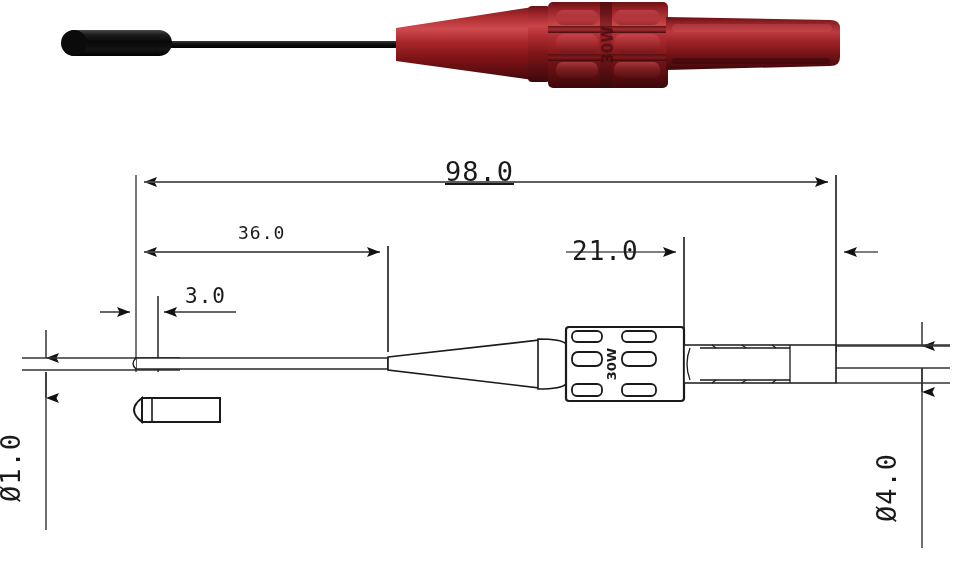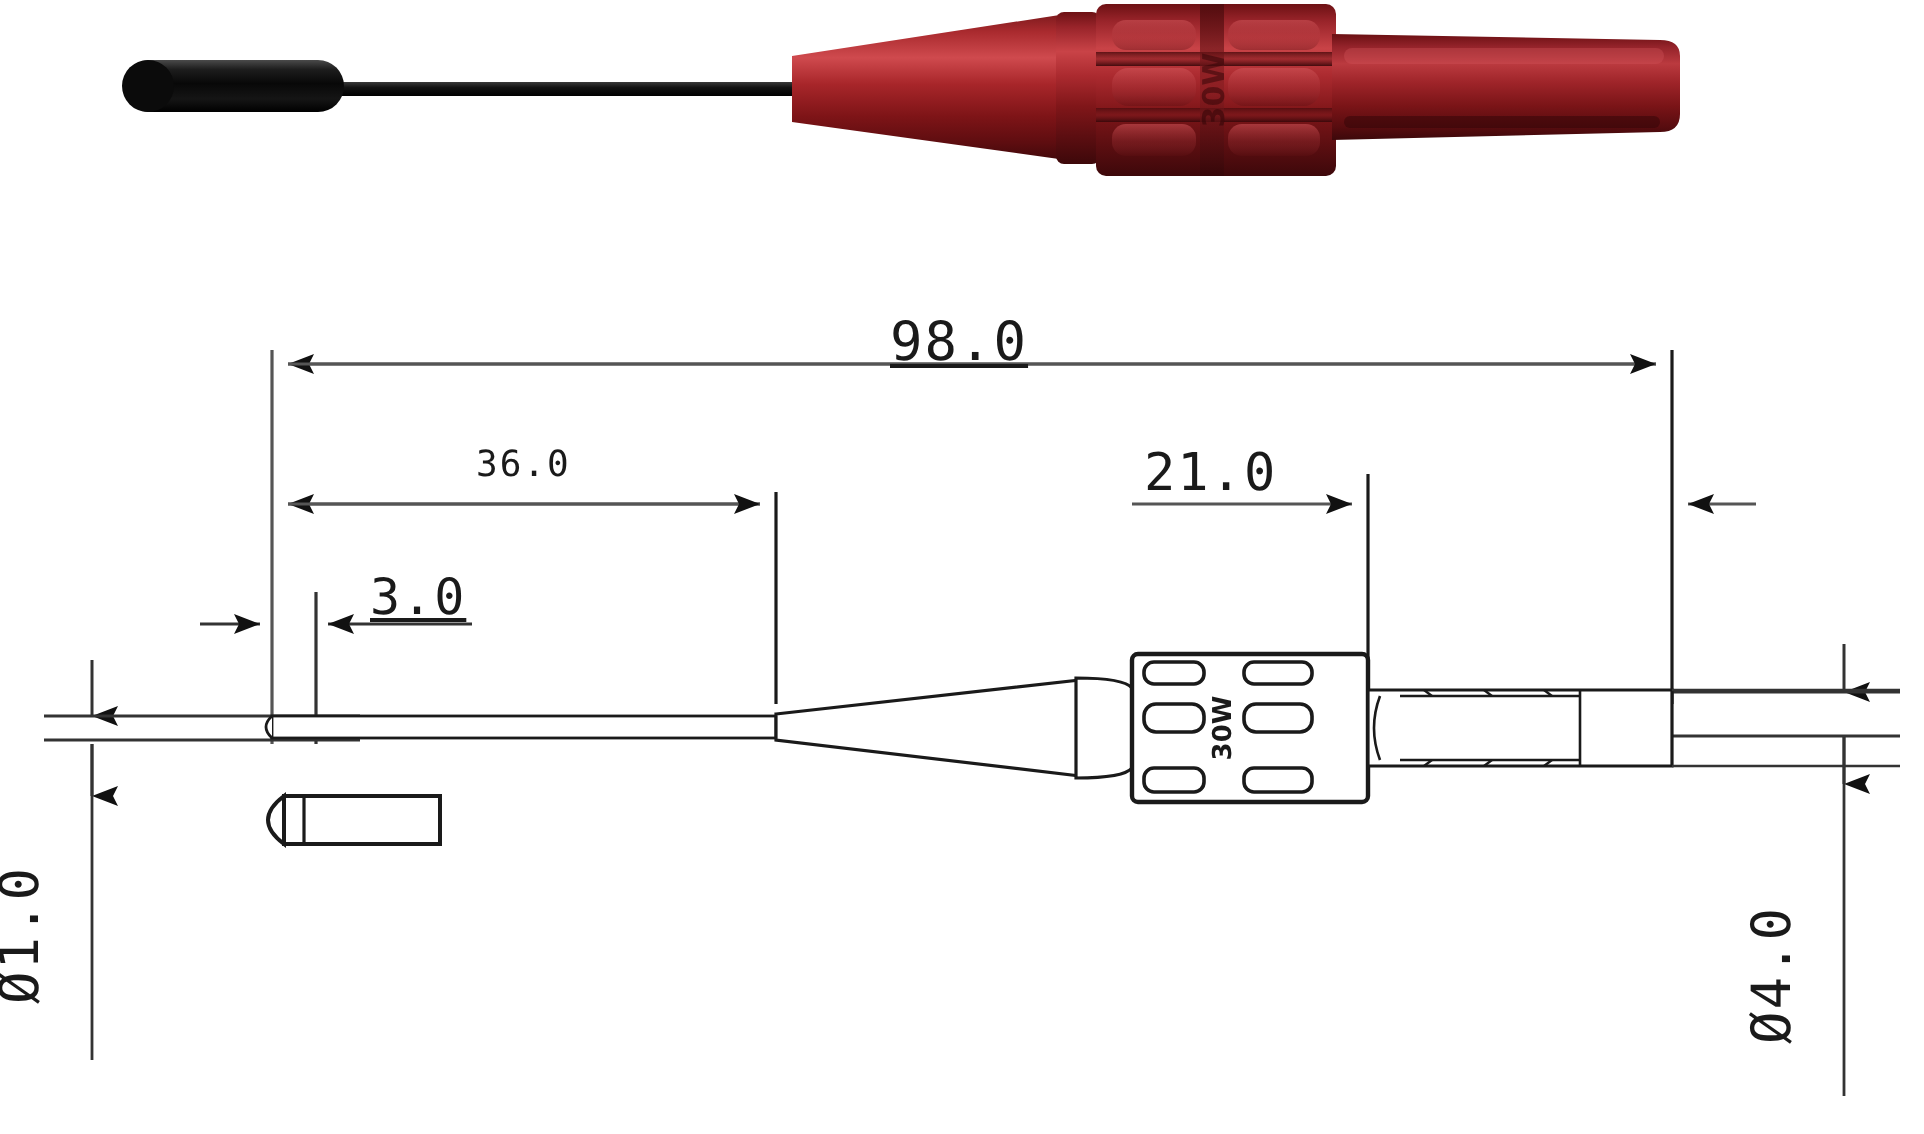--- a/index.html
+++ b/index.html
@@ -211,23 +211,23 @@
 
     <g transform="translate(612,364) rotate(-90)">
       <text x="0" y="0" text-anchor="middle" dominant-baseline="middle" font-family="DejaVu Sans, sans-serif" font-size="13" font-weight="bold" fill="#1a1a1a">30W</text>
     </g>
   </svg>
 
   <div class="dim-text" style="left:445px; top:156px; font-size:27px;text-decoration:underline;">98.0</div>
 
   <div class="dim-text" style="left:218px; top:222px; font-size:18px;margin-left:20px;">36.0</div>
 
-  <div class="dim-text" style="left:572px; top:222px; font-size:26px;">21.0</div>
-
-  <div class="dim-text" style="left:185px; top:284px; font-size:25px;text-decoration:underline;">3.0</div>
+  <div class="dim-text" style="left:572px; top:236px; font-size:26px;">21.0</div>
+
+  <div class="dim-text" style="left:185px; top:284px; font-size:21px;">3.0</div>
 
   <div class="dim-text" style="left:-24px; top:452px; font-size:27px;
               transform:rotate(-90deg); transform-origin:center center;">Ø1.0</div>
 
   <div class="dim-text" style="left:852px; top:472px; font-size:27px;
               transform:rotate(-90deg); transform-origin:center center;">Ø4.0</div>
 
 </div>
 
 </body></html>

